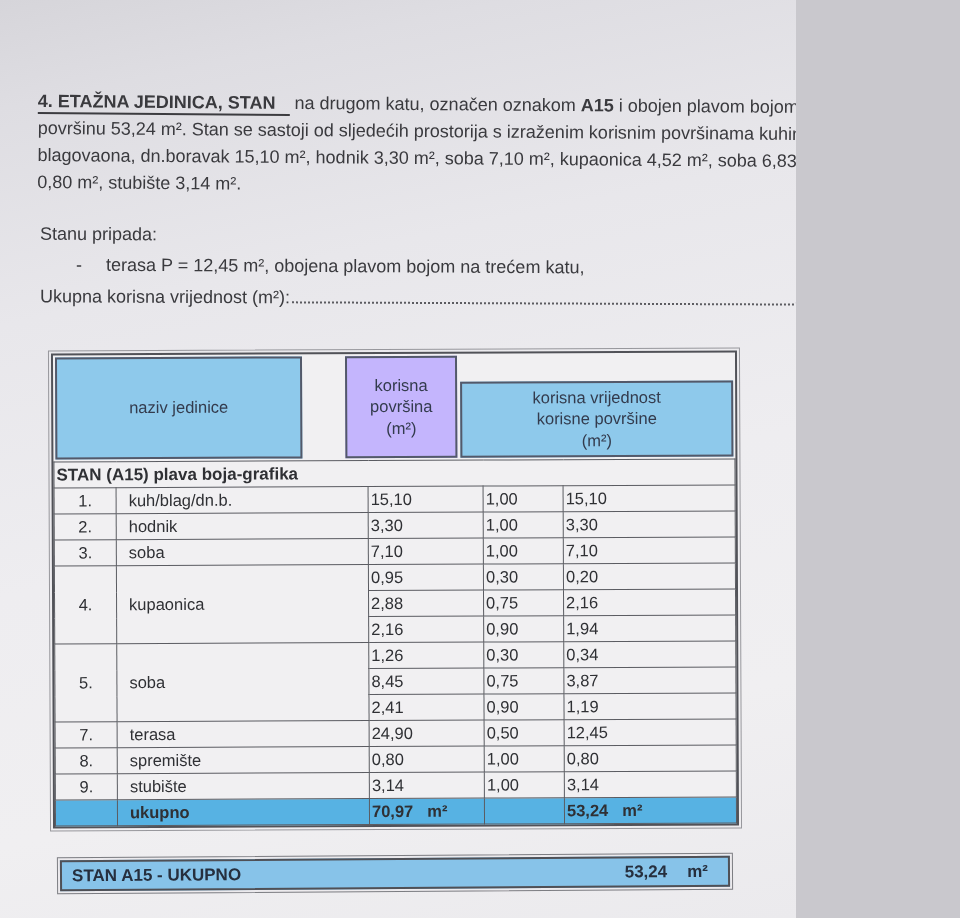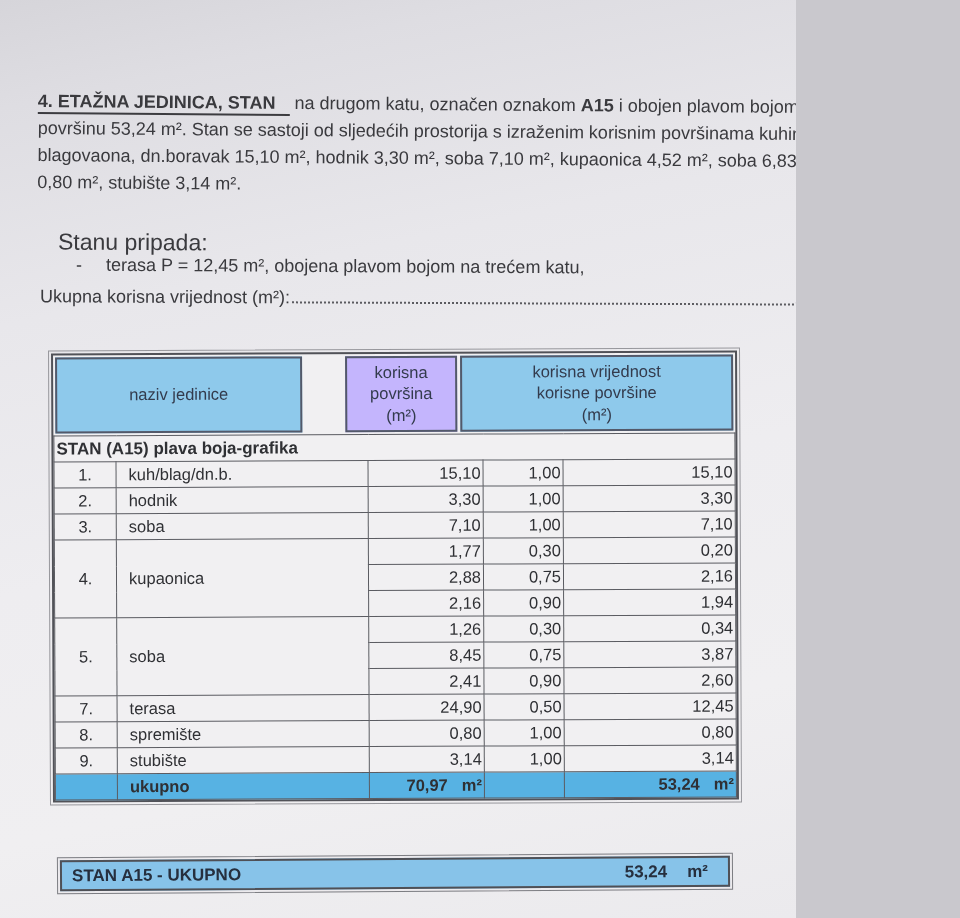--- a/index.html
+++ b/index.html
@@ -16,21 +16,21 @@
     font-weight: 700;
     border-bottom: 2px solid #3c3c40;
     padding-right: 14px;
     padding-bottom: 1px;
   }
   .intro {
     position: absolute; left: 38px; top: 70px; width: 888px;
     font-size: 18px; line-height: 27px;
     transform: rotate(0.45deg); transform-origin: left top;
   }
-  .stanu { position: absolute; left: 40px; top: 206px; font-size: 23px; transform: rotate(0.3deg); margin-left: 18px; }
+  .stanu { position: absolute; left: 40px; top: 206px; font-size: 18px; transform: rotate(0.3deg); }
   .bullet-line { position: absolute; left: 76px; top: 238px; font-size: 18px; transform: rotate(0.3deg); }
   .bullet-line .dash { display: inline-block; margin-right: 24px; }
   .leader-line {
     position: absolute; left: 40px; top: 288px; width: 800px;
     display: flex; align-items: baseline;
     font-size: 18px; transform: rotate(0.25deg);
   }
   .leader-dots {
     flex: 1 1 auto;
     border-bottom: 2px dotted #4c4c51;
@@ -62,21 +62,21 @@
     width: 100%; border-collapse: collapse; table-layout: fixed;
     font-size: 16.5px; color: #2f3034;
   }
   col.c1 { width: 62px; } col.c2 { width: 252px; } col.c3 { width: 115px; } col.c4 { width: 80px; }
   table.calc td { border: 1.5px solid #5b5c62; height: 25px; padding: 0 2px; }
   .section-row td {
     font-weight: 700; text-align: left; padding: 5px 8px; height: 24px; font-size: 17px;
   }
   .no-cell { text-align: center; }
   .name-cell { text-align: left; padding-left: 12px !important; }
-  .num-cell { text-align: right; }
+  .num-cell { text-align: left; }
   .total-row td { font-weight: 700; height: 28px; border-color: #53545a; }
   .unit { margin-left: 14px; }
 
   
   .summary {
     position: absolute; left: 57px; top: 855px; width: 676px;
     border: 1.5px solid #7c7d82;
     padding: 2px;
     background: #eceaed;
     transform: rotate(-0.4deg);
@@ -111,21 +111,21 @@
     <span class="leader-dots"></span>
     <span class="total-val">53,24</span>
   </div>
 
   <div class="table-frame">
     <div class="thead">
       <div class="hd-box h2" style="background: rgb(142, 201, 235);">naziv jedinice</div>
       <div class="hd-box h3" style="background: #c4b5fd; margin-left: 40px;">korisna
 površina
 (m²)</div>
-      <div class="hd-box h5" style="background: rgb(142, 201, 235);">korisna vrijednost
+      <div class="hd-box h5" style="background: rgb(142, 201, 235); margin-top: 26px;">korisna vrijednost
 korisne površine
 (m²)</div>
     </div>
     <table class="calc">
       <colgroup>
         <col class="c1">
           <col class="c2">
           <col class="c3">
           <col class="c4">
           <col class="c5">
@@ -151,21 +151,21 @@
           <tr>
             <td class="no-cell">3.</td>
             <td class="name-cell">soba</td>
             <td class="num-cell">7,10</td>
             <td class="num-cell">1,00</td>
             <td class="num-cell">7,10</td>
           </tr>
           <tr>
             <td class="no-cell" rowspan="3">4.</td>
             <td class="name-cell" rowspan="3">kupaonica</td>
-            <td class="num-cell">1,77</td>
+            <td class="num-cell">0,95</td>
             <td class="num-cell">0,30</td>
             <td class="num-cell">0,20</td>
           </tr>
           <tr>
             <td class="num-cell">2,88</td>
             <td class="num-cell">0,75</td>
             <td class="num-cell">2,16</td>
           </tr>
           <tr>
             <td class="num-cell">2,16</td>
@@ -180,21 +180,21 @@
             <td class="num-cell">0,34</td>
           </tr>
           <tr>
             <td class="num-cell">8,45</td>
             <td class="num-cell">0,75</td>
             <td class="num-cell">3,87</td>
           </tr>
           <tr>
             <td class="num-cell">2,41</td>
             <td class="num-cell">0,90</td>
-            <td class="num-cell">2,60</td>
+            <td class="num-cell">1,19</td>
           </tr>
           <tr>
             <td class="no-cell">7.</td>
             <td class="name-cell">terasa</td>
             <td class="num-cell">24,90</td>
             <td class="num-cell">0,50</td>
             <td class="num-cell">12,45</td>
           </tr>
           <tr>
             <td class="no-cell">8.</td>

